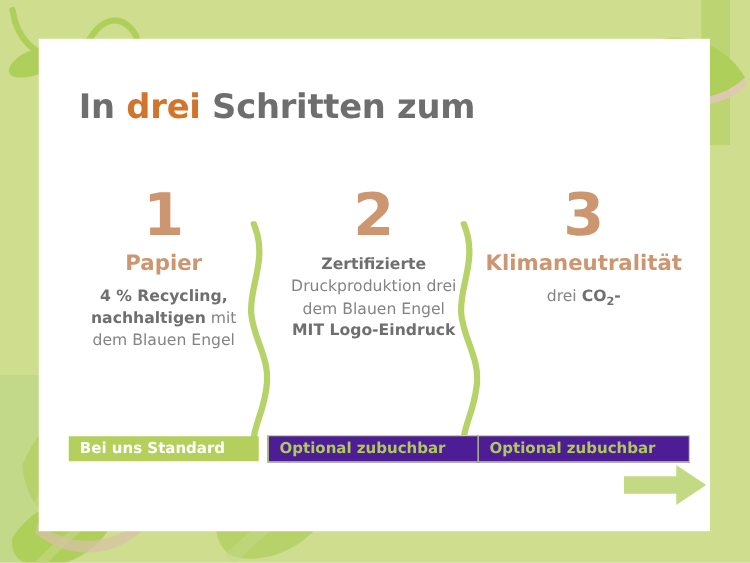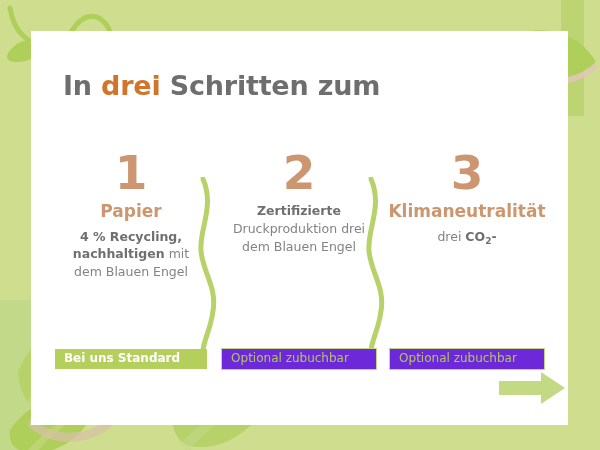--- a/index.html
+++ b/index.html
@@ -120,24 +120,24 @@
     font-weight: bold;
     padding: 3px 27px 4px 9px;
     line-height: 1.1;
     white-space: nowrap;
   }
   .badge-filled {
     background: #b5cf5c;
     color: #ffffff;
   }
   .badge-outline {
-    background: #6d28d9;
+    background: #4c1d95;
     color: #b0c95c;
     border: 1px solid #c3d784;
-    font-weight: normal;
+    font-weight: bold;
   }
 
   .wave {
     position: absolute;
     top: 28px;
   }
   .wave-1 { left: 164px; }
   .wave-2 { left: 332px; }
 
   .arrow {
@@ -211,20 +211,21 @@
       <div class="badge-wrap" style="left:12px;">
         <span class="badge badge-filled">Bei uns Standard</span>
       </div>
 
       <div class="col col-2">
         <div class="num">2</div>
         <div class="body">
           <b>Zertifizierte</b><br>
           <span>Druckproduktion drei</span><br>
           <span>dem Blauen Engel</span><br>
+          <b>MIT Logo-Eindruck</b>
         </div>
       </div>
       <div class="badge-wrap" style="left:180px;">
         <span class="badge badge-outline">Optional zubuchbar</span>
       </div>
 
       <div class="col col-3">
         <div class="num">3</div>
         <div class="head">Klimaneutralität</div>
         <div class="body">

